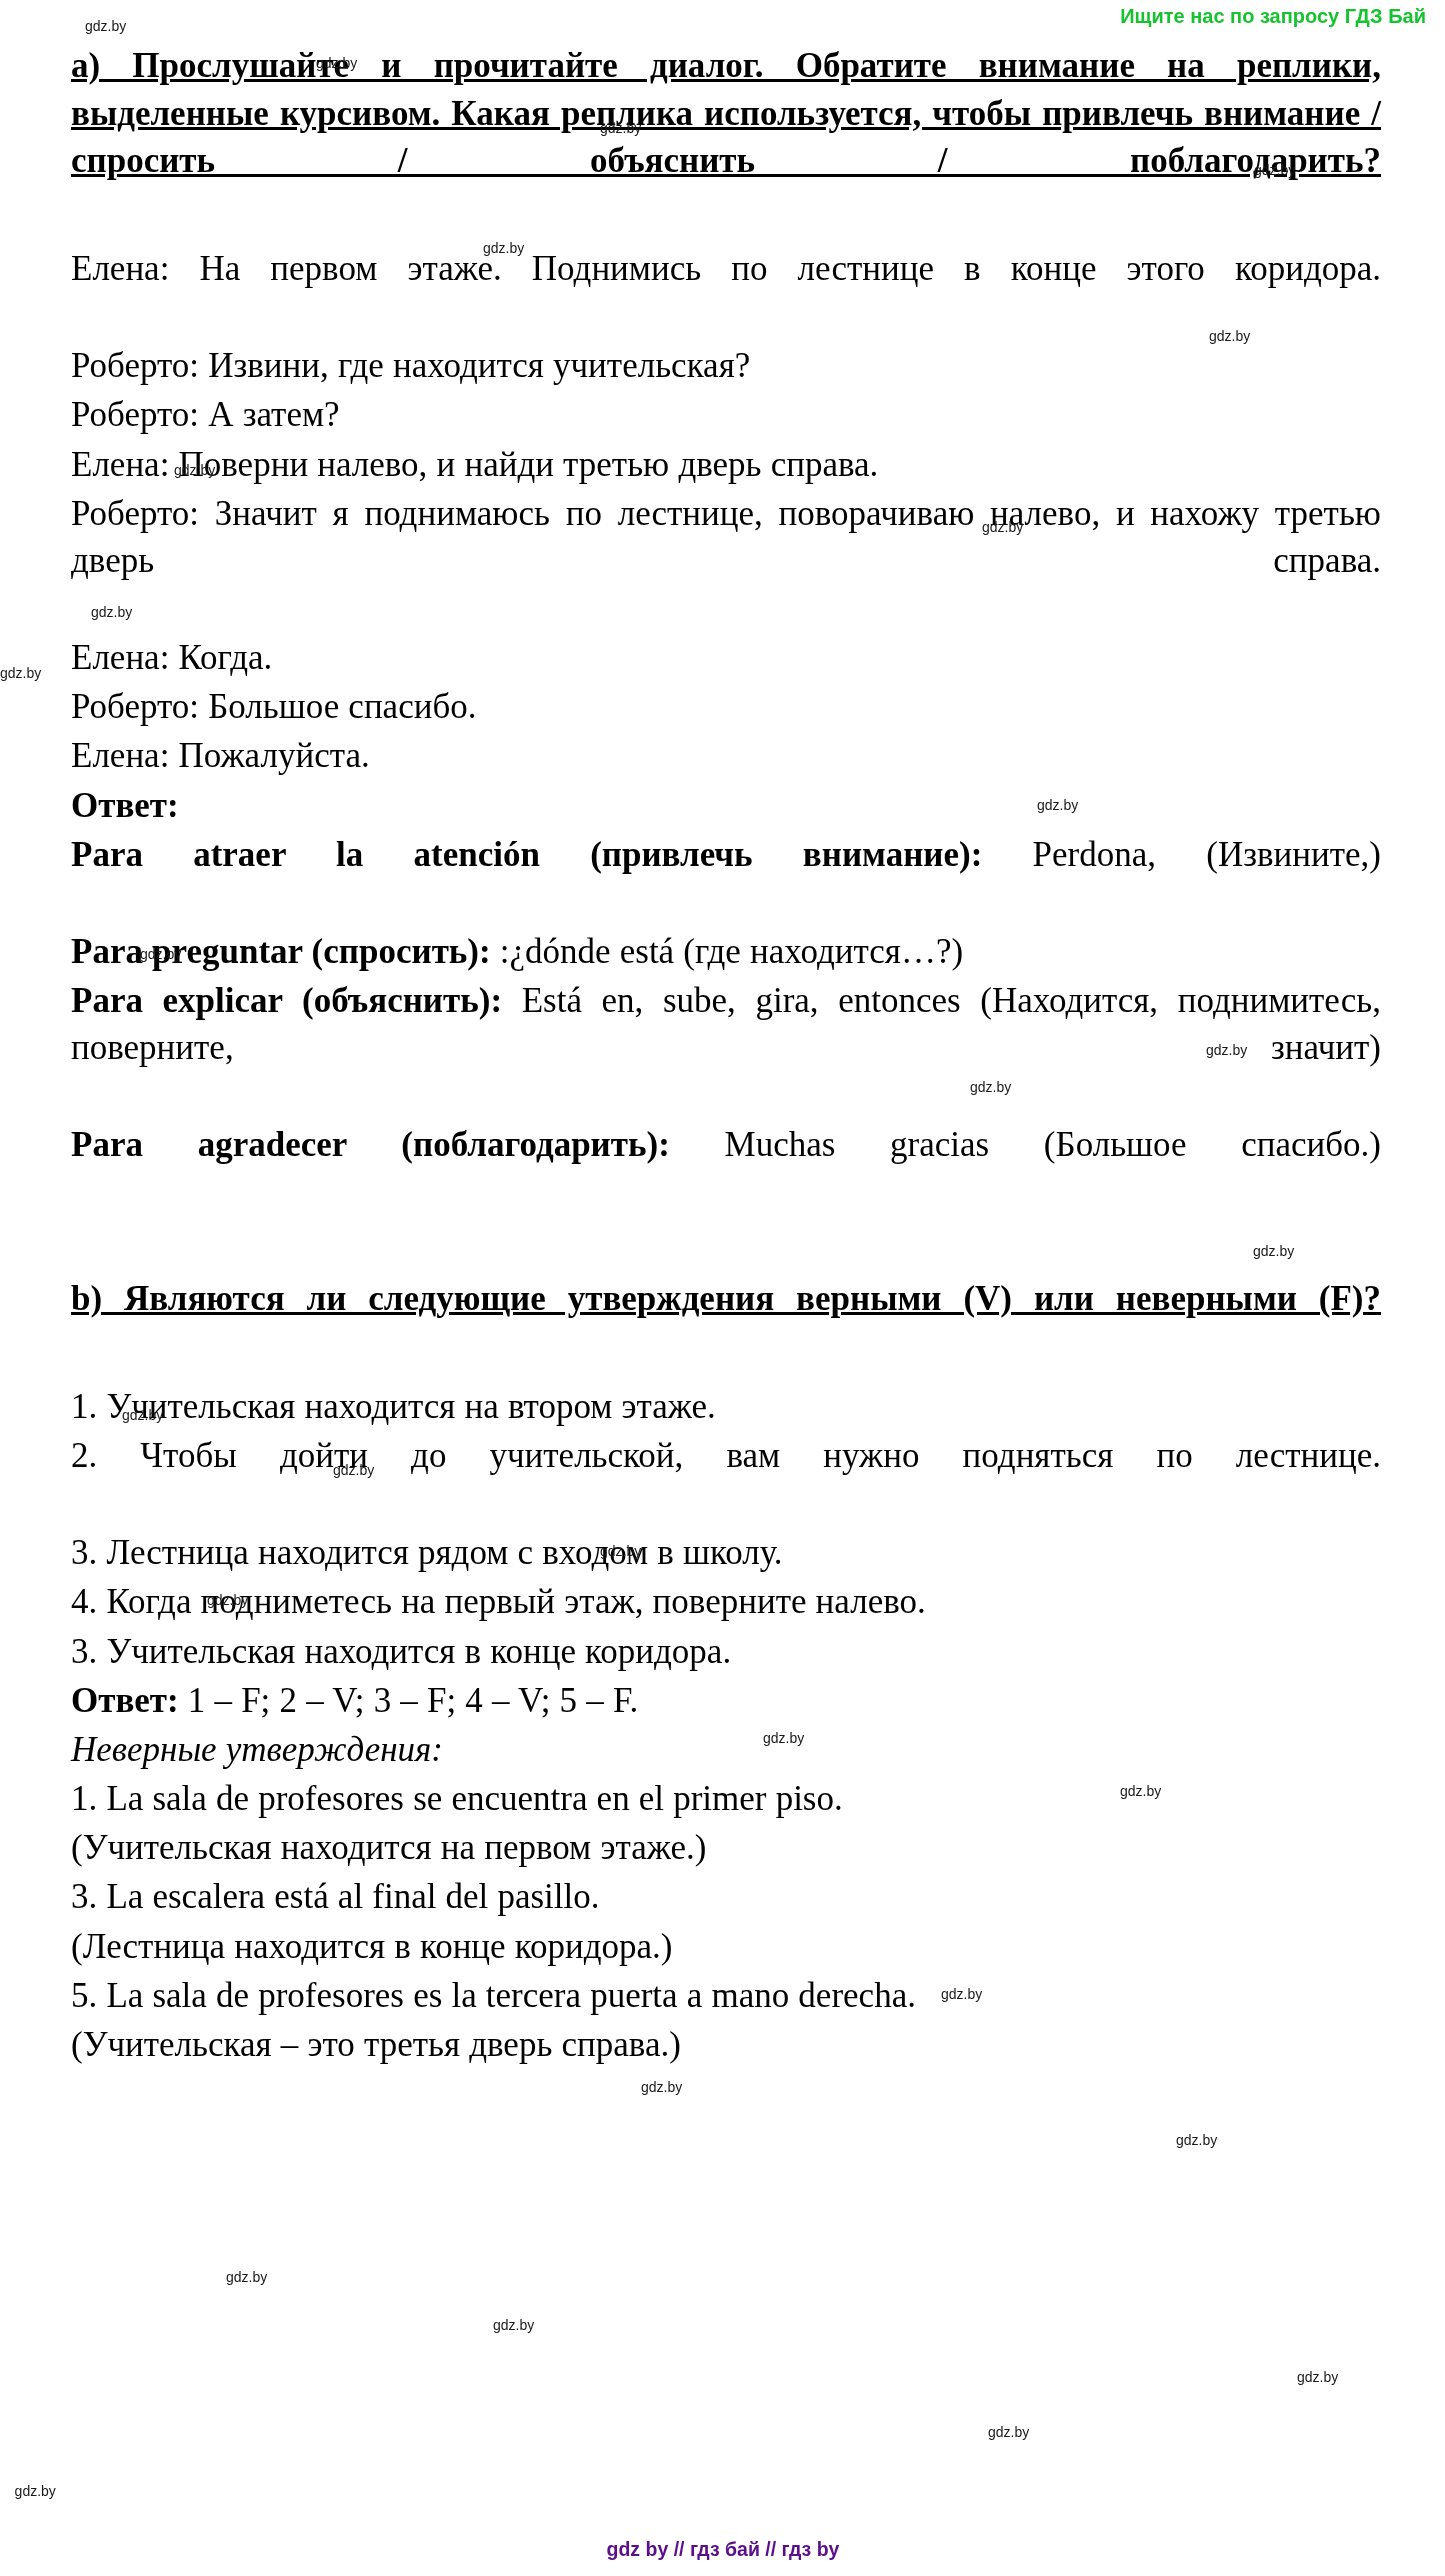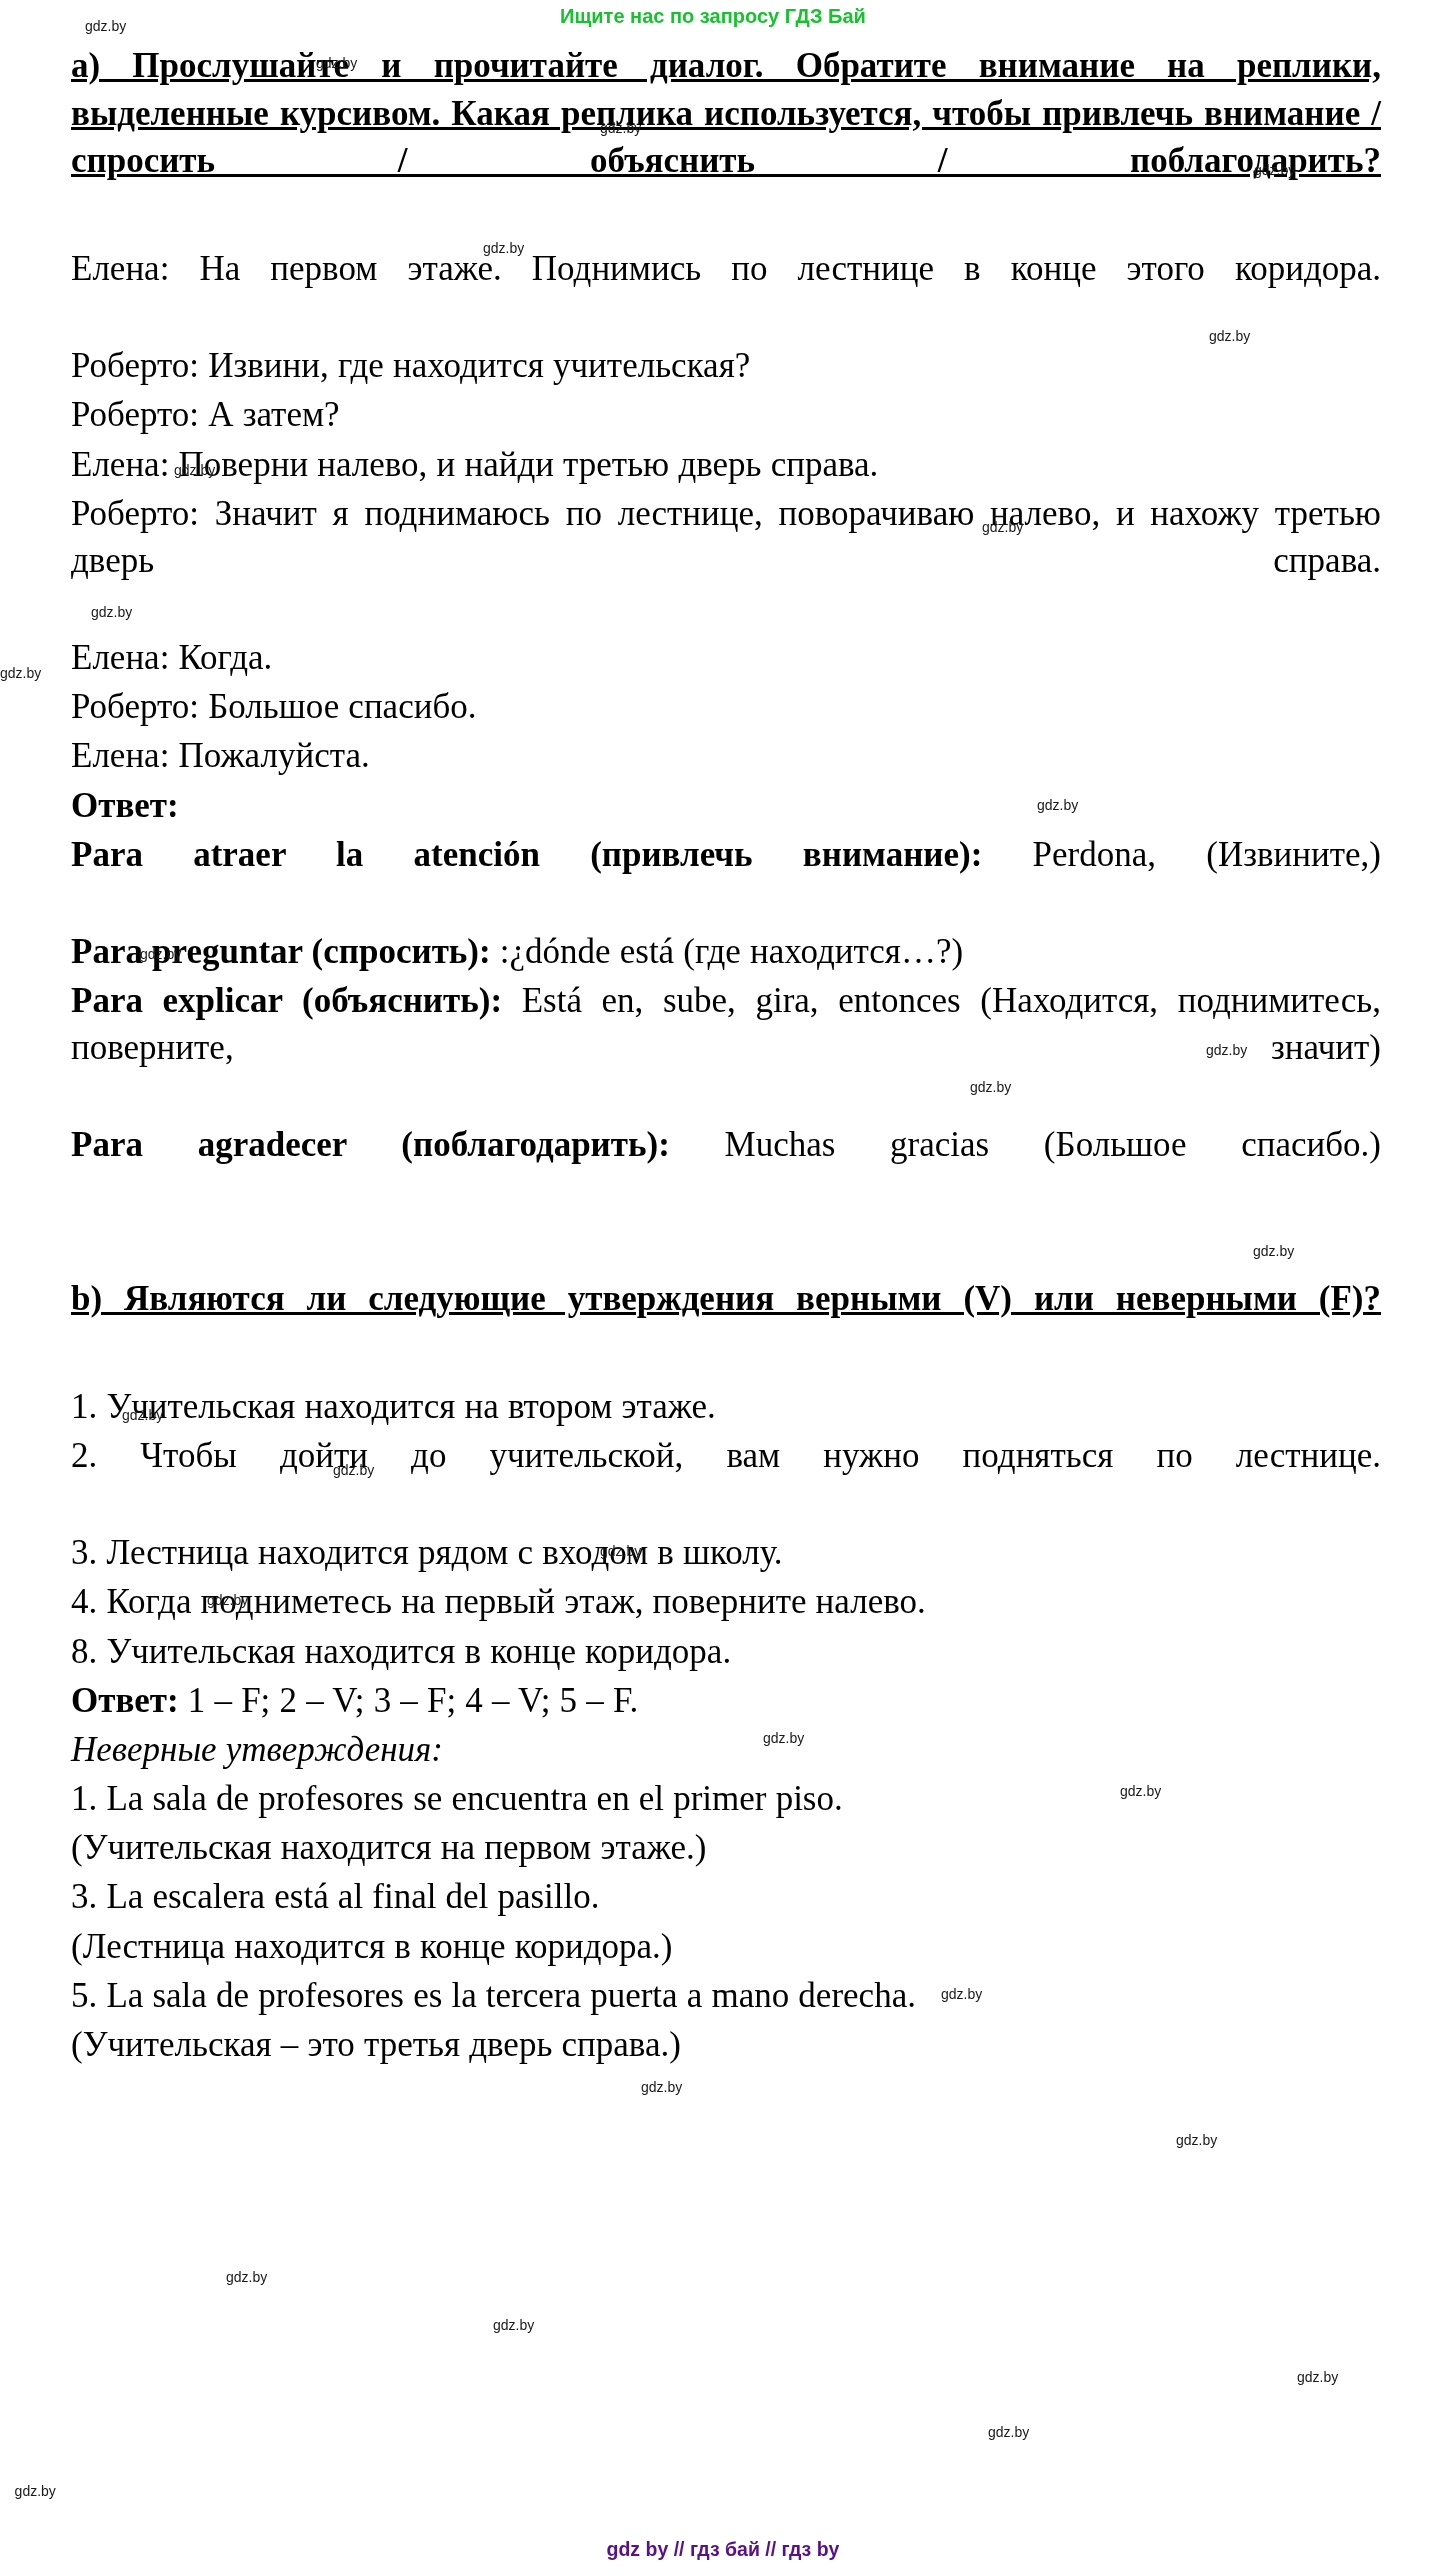--- a/index.html
+++ b/index.html
@@ -23,21 +23,21 @@
     height: 2576px;
     box-sizing: border-box;
   }
 
   
   .top-banner {
     position: absolute;
     top: 4.9px;
     left: 0;
     width: 1426px;
-    text-align: center;
+    text-align: right;
     font-family: "Liberation Sans", "DejaVu Sans", sans-serif;
     font-size: 20px;
     font-weight: 700;
     color: #16c32e;
     letter-spacing: 0px;
     z-index: 5;
   }
 
   
   .content {
@@ -154,21 +154,21 @@
     <div class="spacer-lg"></div>
 
     <p class="heading">b) Являются ли следующие утверждения верными (V) или неверными (F)?</p>
 
     <div class="spacer-sm"></div>
 
     <p class="para nojust">1. Учительская находится на втором этаже.</p>
     <p class="para just">2. Чтобы дойти до учительской, вам нужно подняться по лестнице.</p>
     <p class="para nojust">3. Лестница находится рядом с входом в школу.</p>
     <p class="para nojust">4. Когда подниметесь на первый этаж, поверните налево.</p>
-    <p class="para nojust">8. Учительская находится в конце коридора.</p>
+    <p class="para nojust">3. Учительская находится в конце коридора.</p>
 
     <p class="para nojust"><b>Ответ:</b><span>&nbsp;</span><span>1 – F; 2 – V; 3 – F; 4 – V; 5 – F.</span></p>
 
     <p class="para nojust ital">Неверные утверждения:</p>
 
     <p class="para nojust">1. La sala de profesores se encuentra en el primer piso.</p>
     <p class="para nojust">(Учительская находится на первом этаже.)</p>
 
     <p class="para nojust">3. La escalera está al final del pasillo.</p>
     <p class="para nojust">(Лестница находится в конце коридора.)</p>

